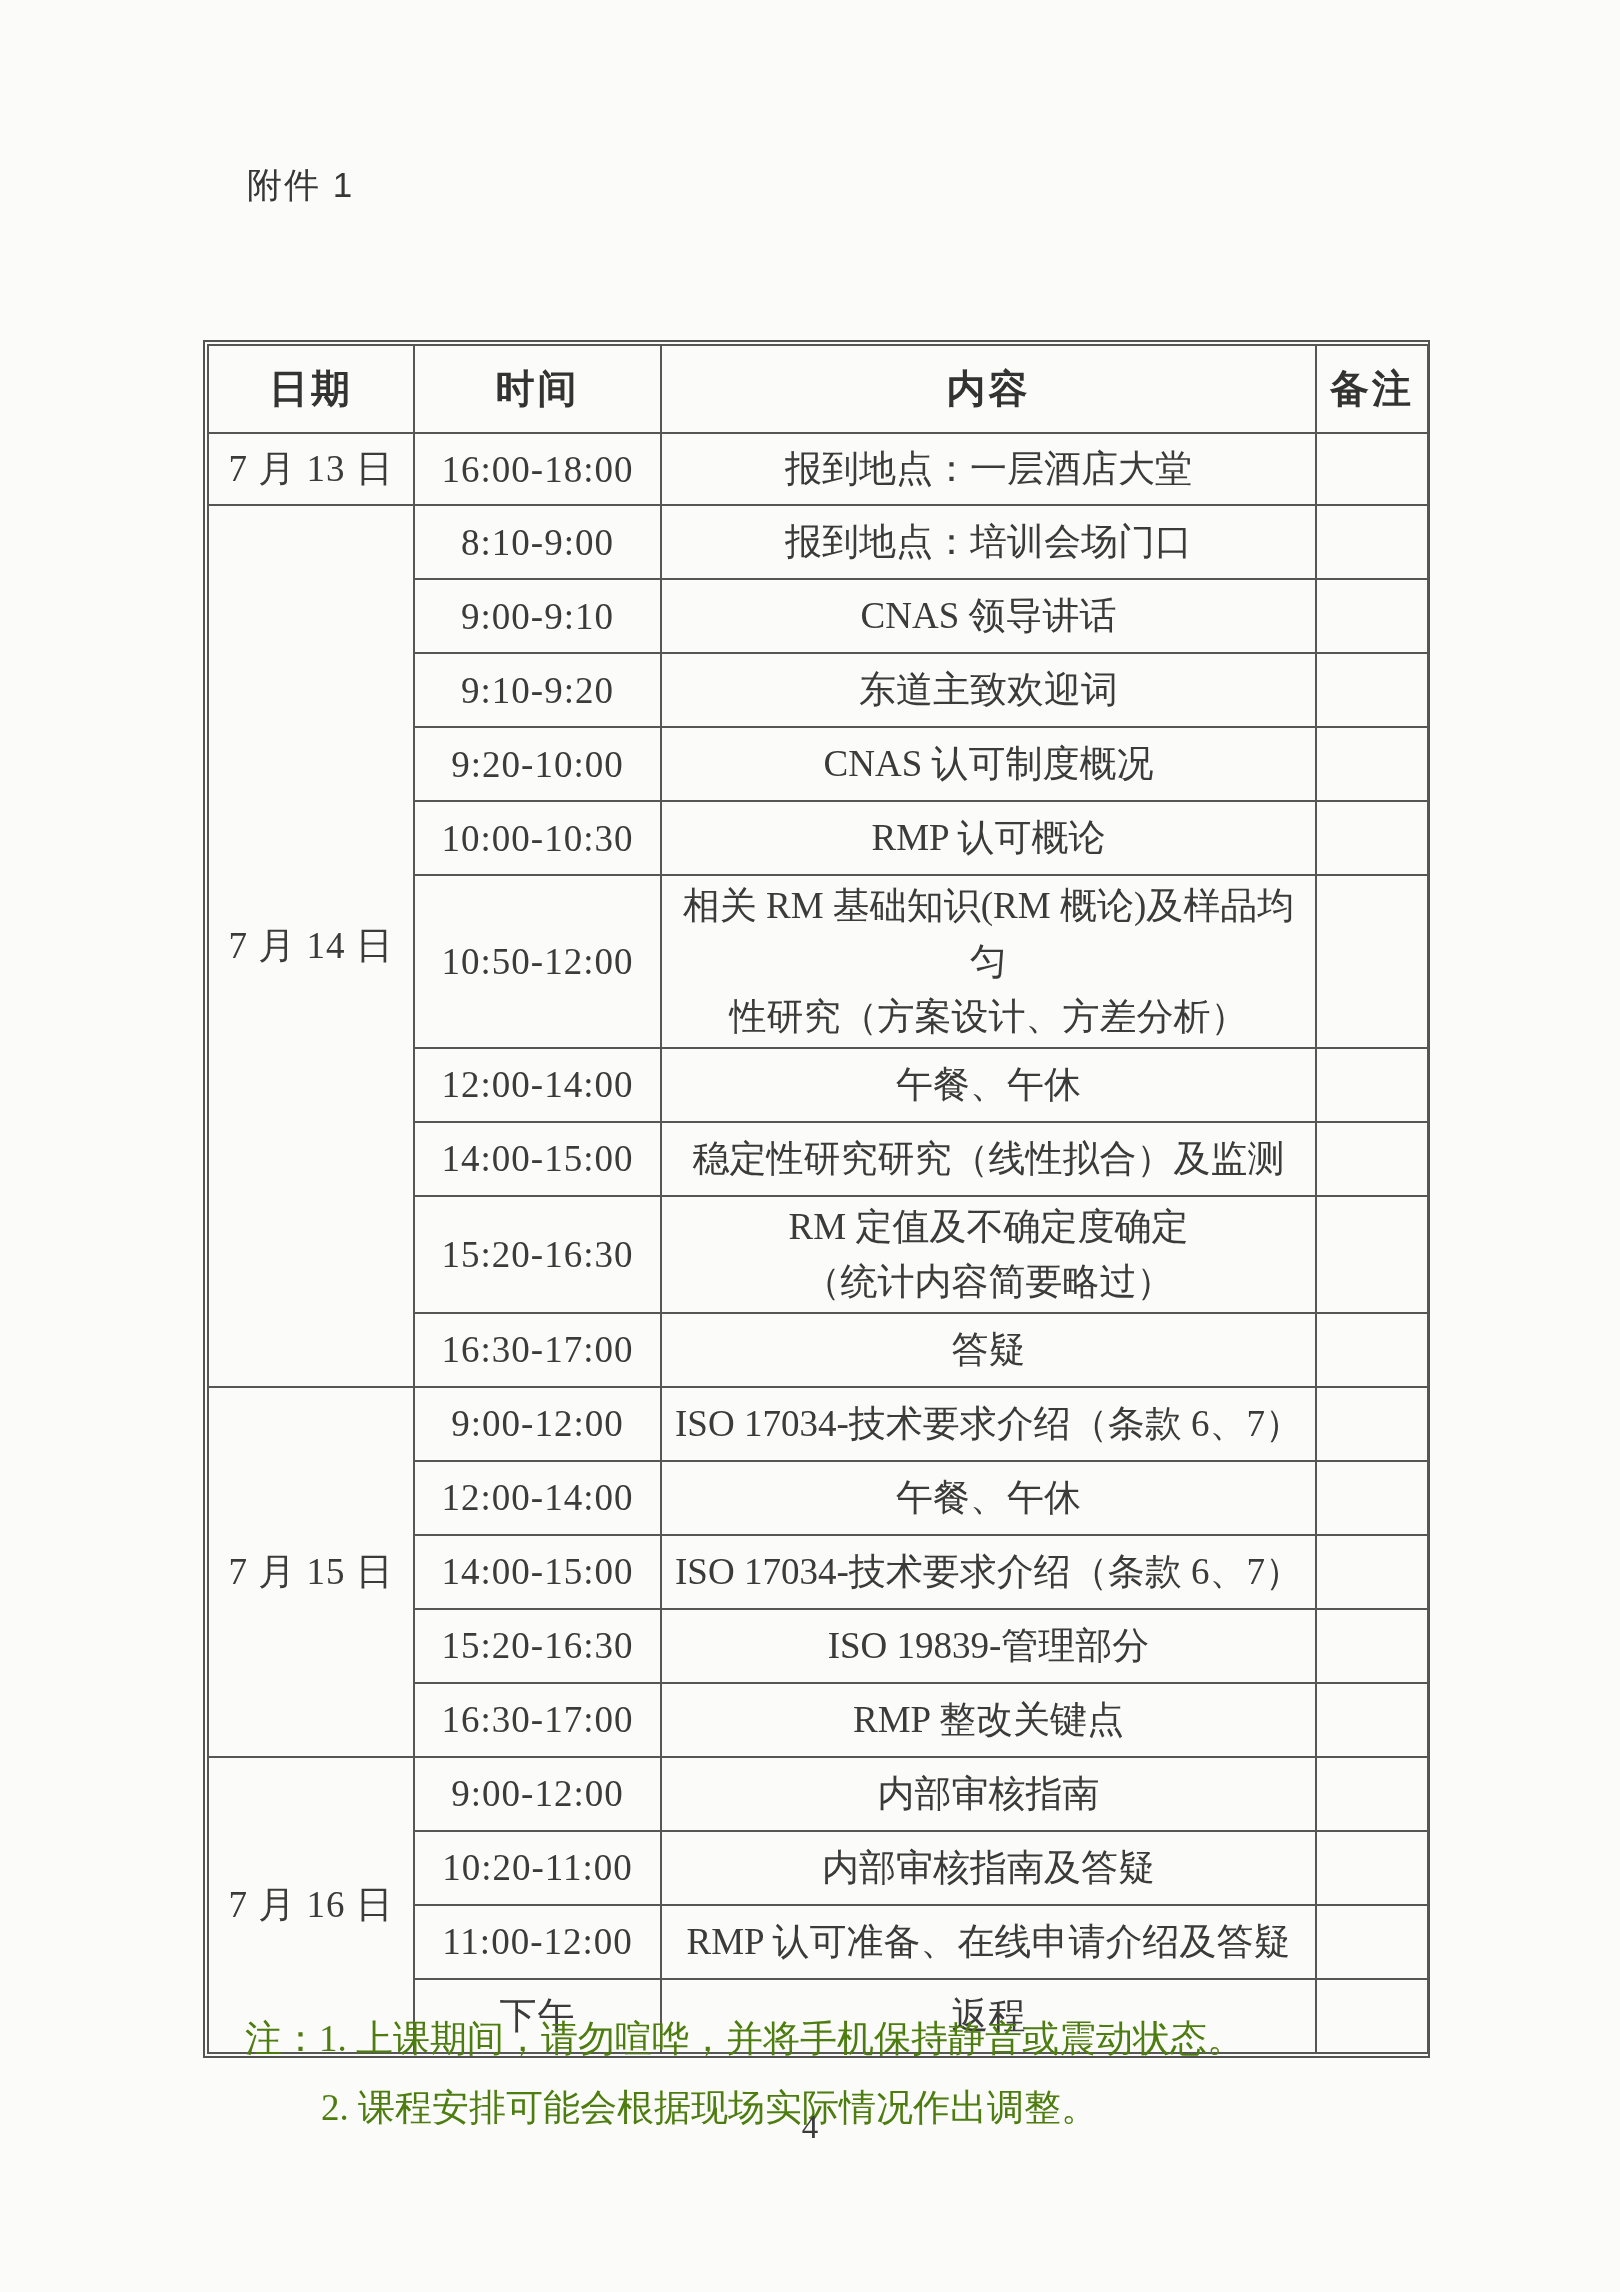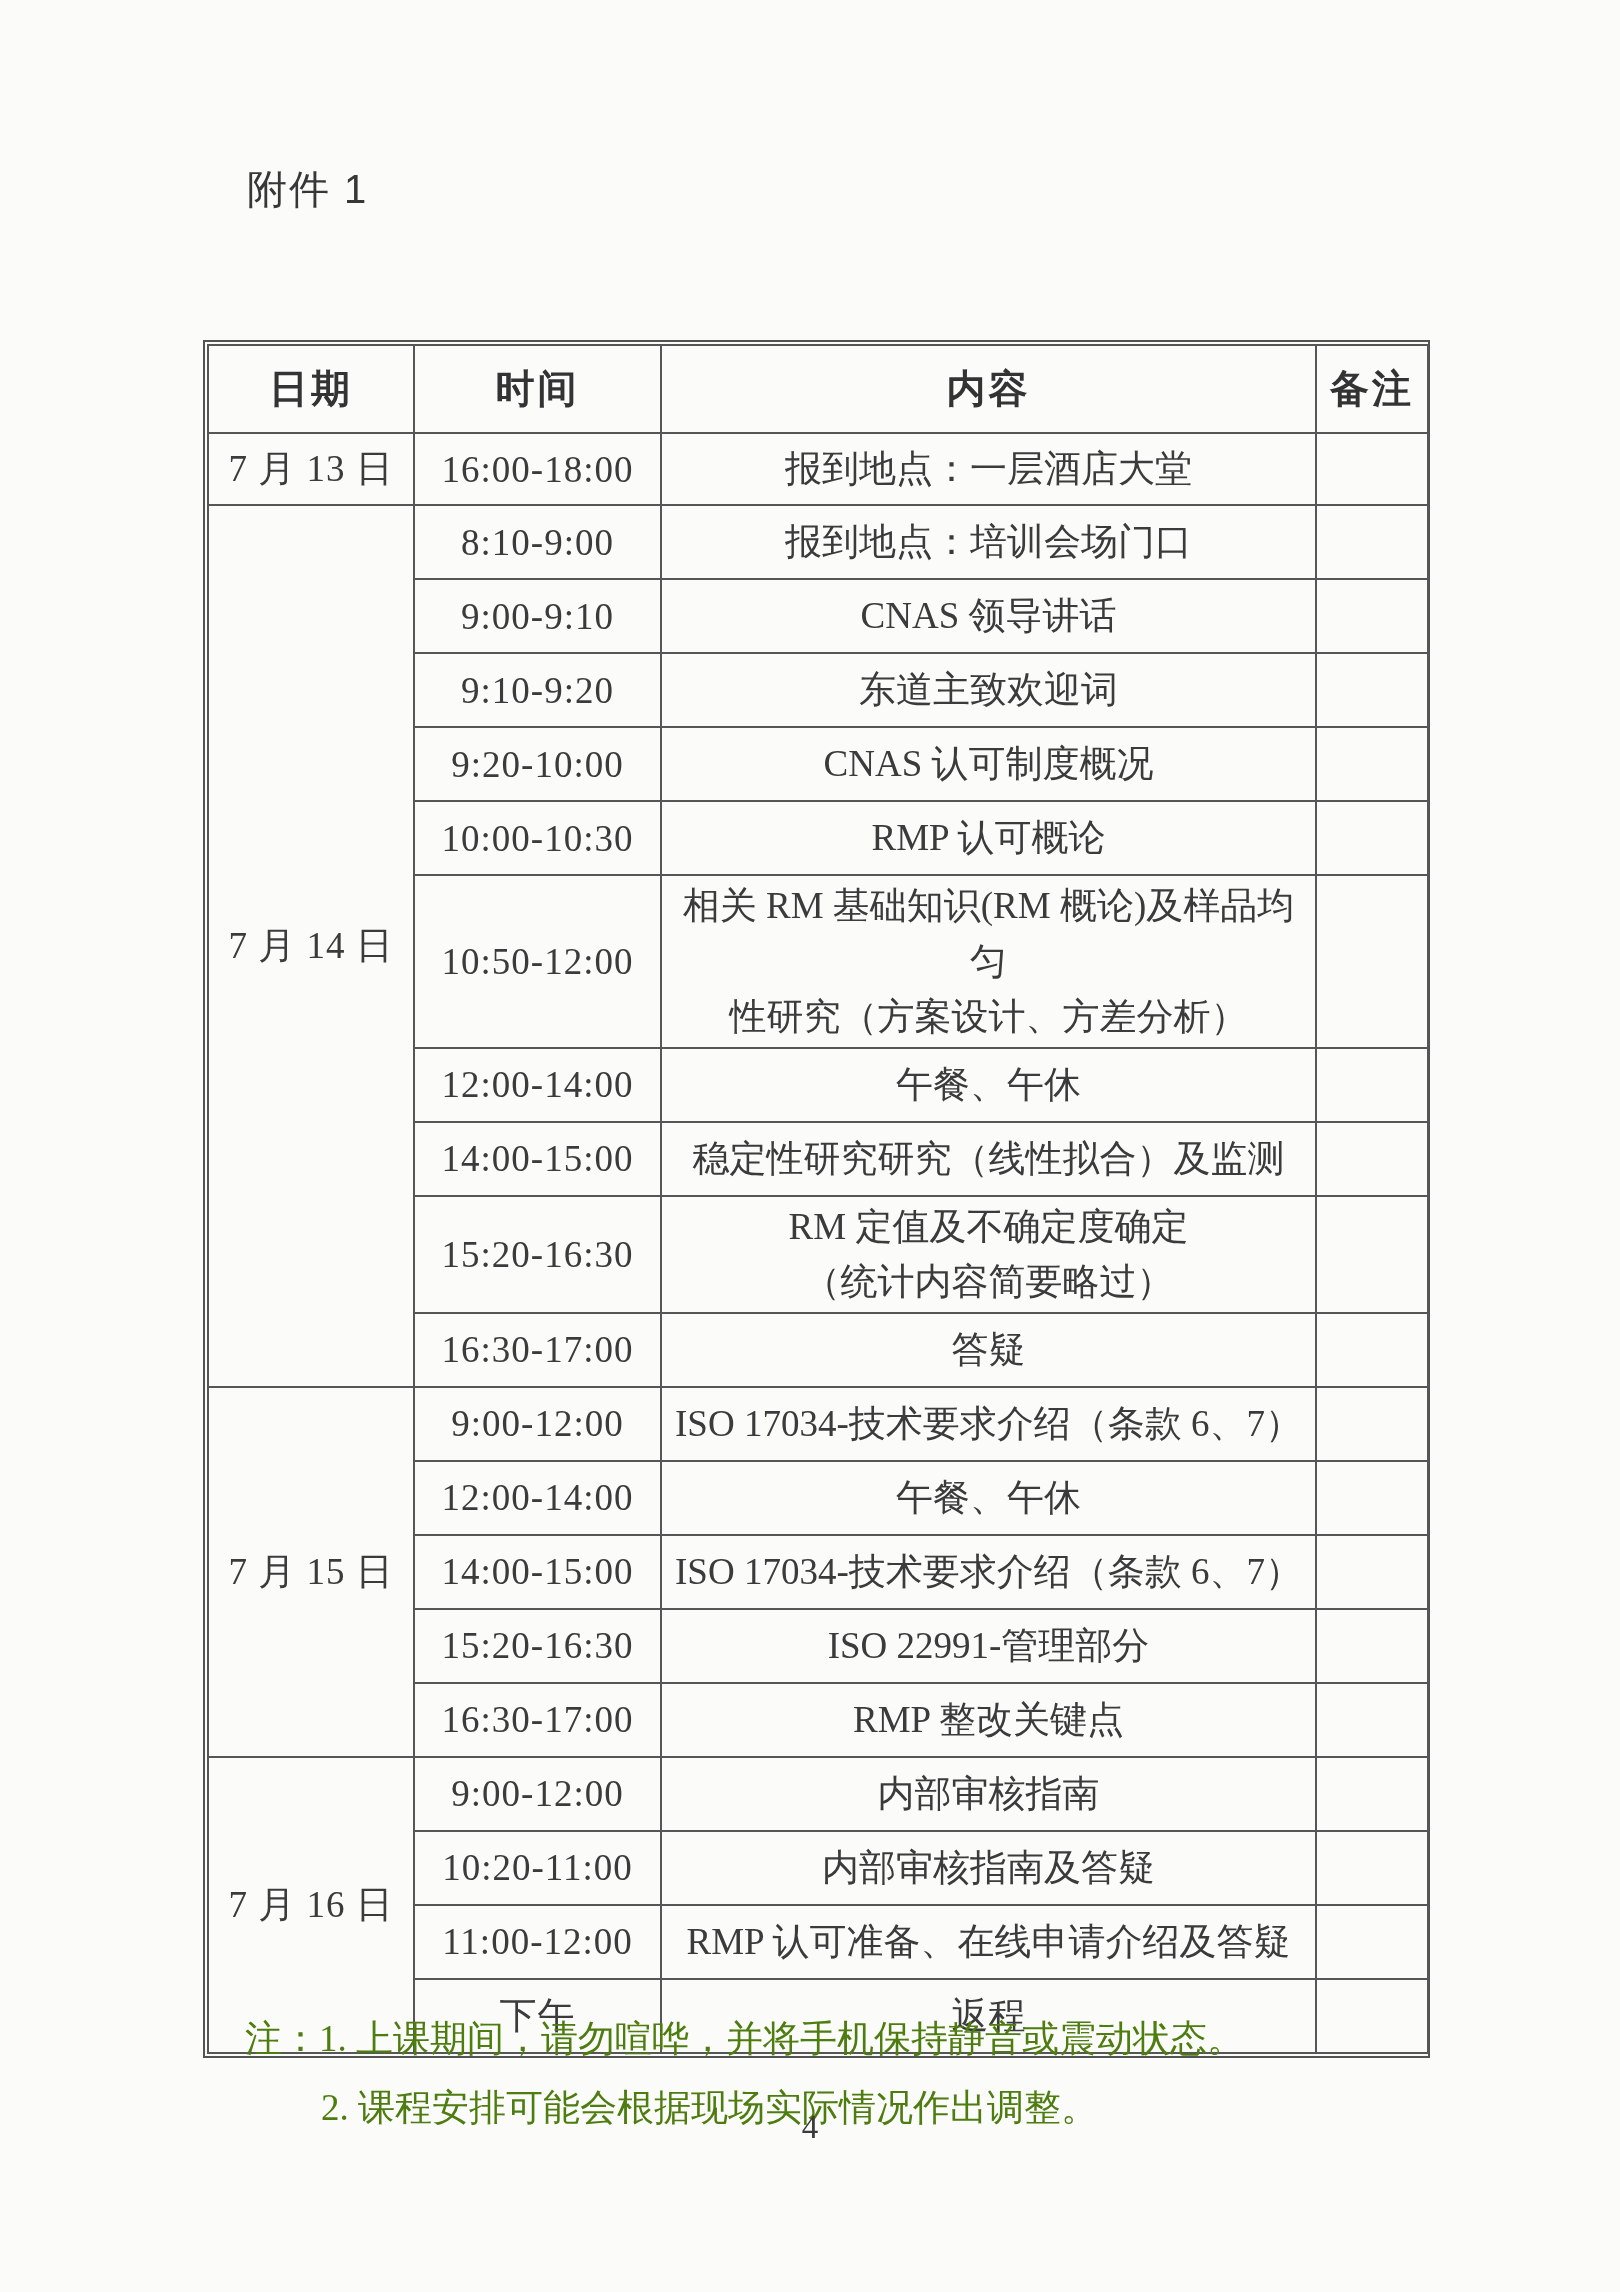--- a/index.html
+++ b/index.html
@@ -10,21 +10,21 @@
     color: #3b3b3b;
     position: relative;
     overflow: hidden;
   }
   .page { position: absolute; inset: 0; }
 
   .attachment-label {
     position: absolute;
     left: 247px;
     top: 162px;
-    font-size: 40px;
+    font-size: 35px;
     font-family: "Liberation Sans", "DejaVu Sans", sans-serif;
     color: #373737;
     letter-spacing: 2px;
   }
 
   .doc-title {
     position: absolute;
     top: 251px;
     left: 0;
     width: 100%;
@@ -209,21 +209,21 @@
             <td class="content-cell">午餐、午休</td>
             <td class="remark-cell"></td>
           </tr>
           <tr>
             <td class="time-cell">14:00-15:00</td>
             <td class="content-cell">ISO 17034-技术要求介绍（条款 6、7）</td>
             <td class="remark-cell"></td>
           </tr>
           <tr>
             <td class="time-cell">15:20-16:30</td>
-            <td class="content-cell">ISO 22991-管理部分</td>
+            <td class="content-cell">ISO 19839-管理部分</td>
             <td class="remark-cell"></td>
           </tr>
           <tr>
             <td class="time-cell">16:30-17:00</td>
             <td class="content-cell">RMP 整改关键点</td>
             <td class="remark-cell"></td>
           </tr>
           <tr class="group-start">
             <td class="date-cell" rowspan="4">7 月 16 日</td>
             <td class="time-cell">9:00-12:00</td>

